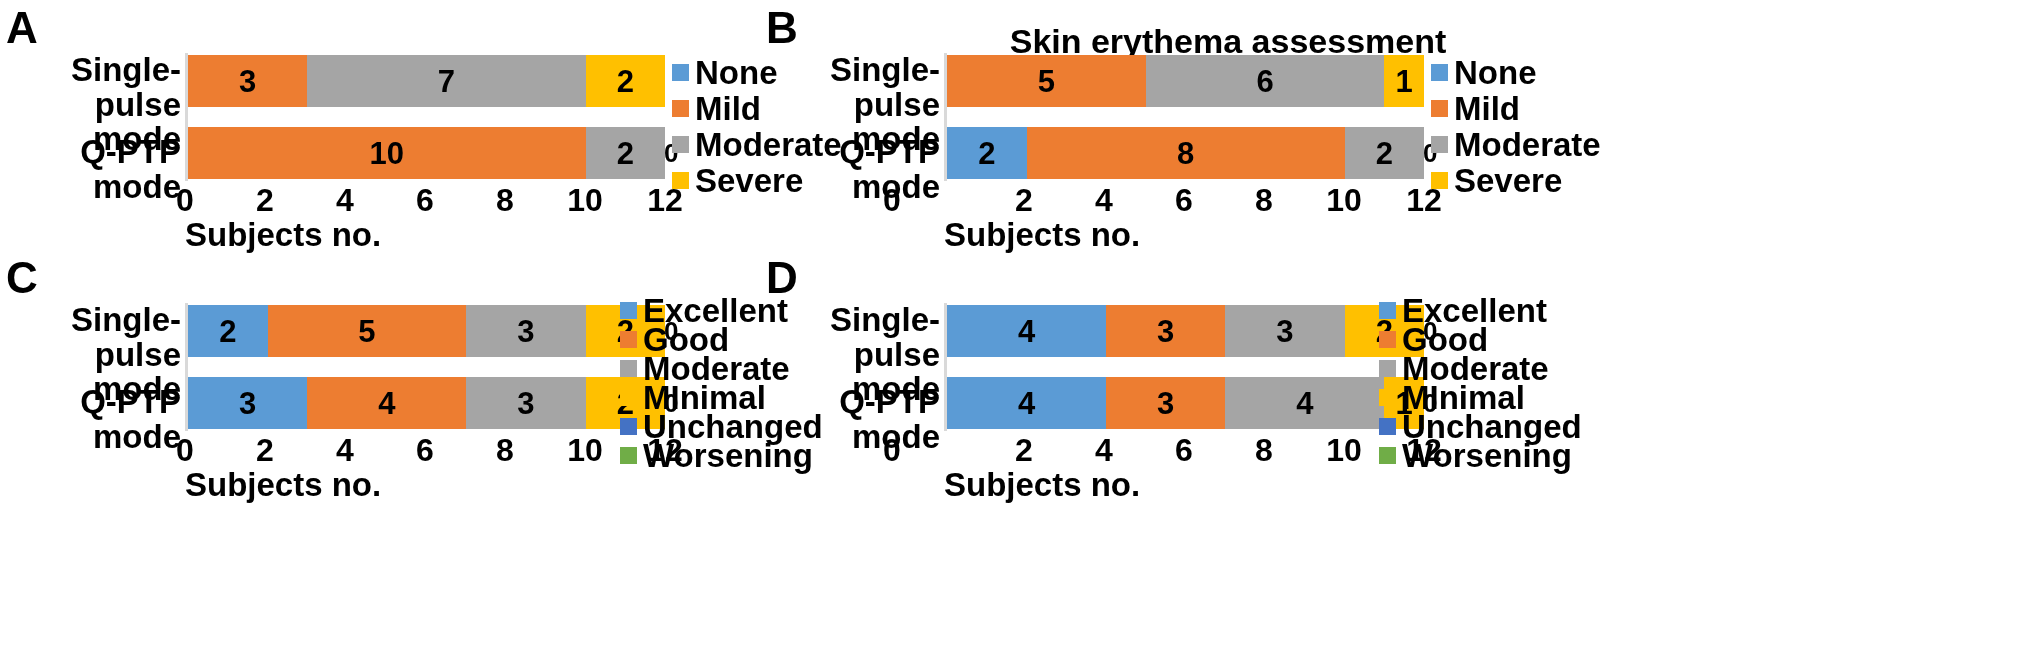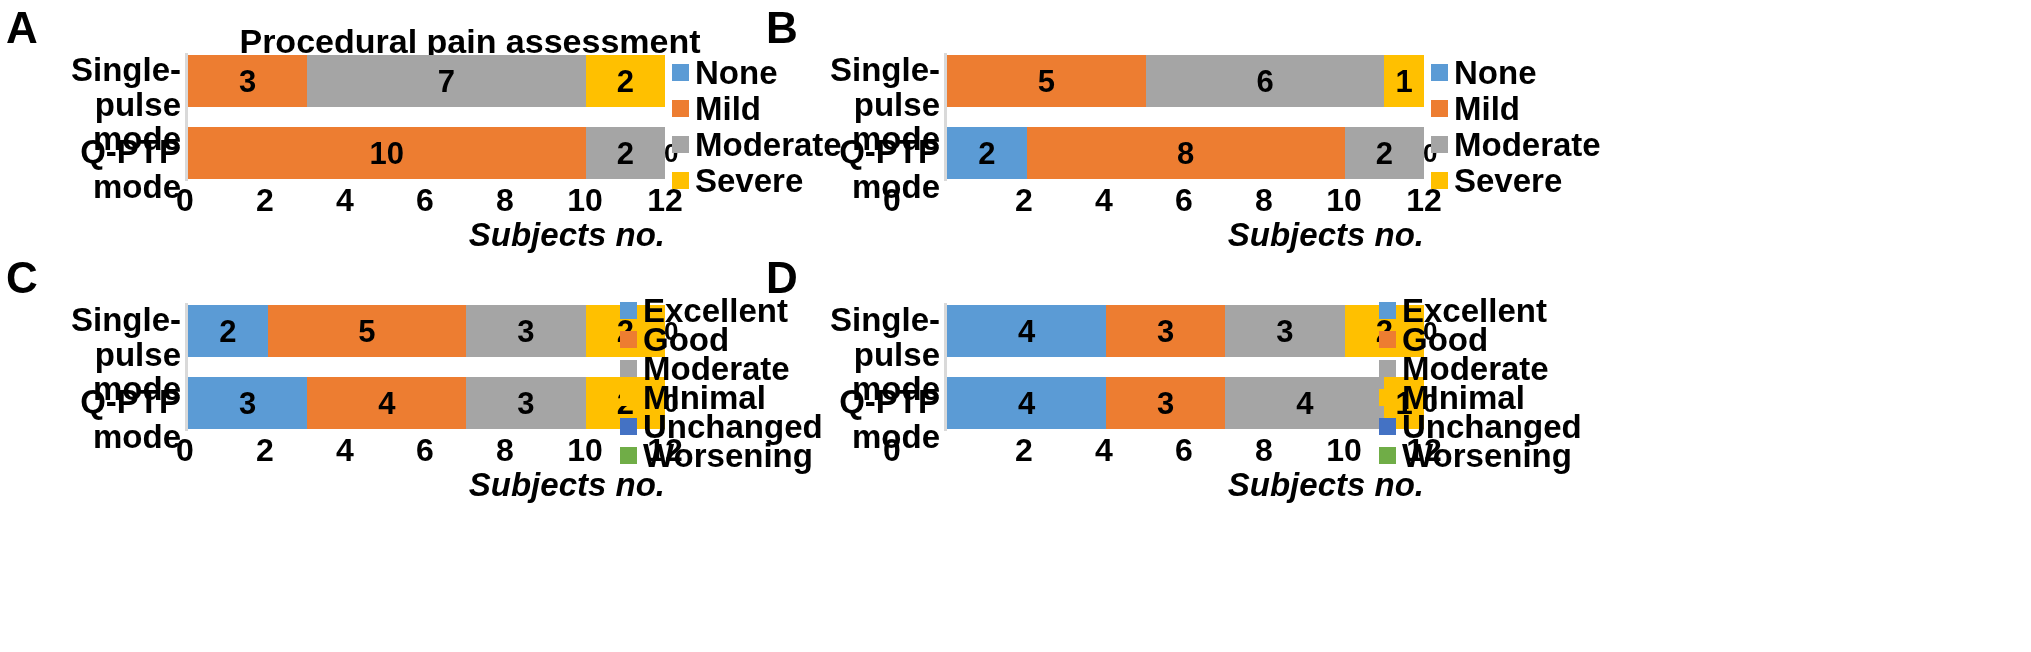--- a/index.html
+++ b/index.html
@@ -64,21 +64,21 @@
   .xticks{position:absolute;height:40px;}
   .xtick{
     position:absolute;top:0;
     font-size:32px;font-weight:bold;
     transform:translateX(-50%);
     white-space:nowrap;
   }
   .xlabel{
     position:absolute;
     font-size:33px;font-weight:bold;
-    text-align:right;white-space:nowrap;font-style:italic;
+    text-align:left;white-space:nowrap;
   }
 
   
   .legend{position:absolute;}
   .legend-item{
     display:flex;align-items:center;
     height:var(--lh);
     white-space:nowrap;
   }
   .legend-swatch{
@@ -87,21 +87,20 @@
   .legend-text{
     font-size:33px;font-weight:bold;line-height:1;
   }
 </style>
 </head>
 <body>
 
 <div class="figure" id="figure">
     <div class="panel" style="left: 0px; top: 0px; width: 2031px; height: 652px;">
       <div class="panel-letter" style="left: 6px; top: 6px;">A</div>
-      <div class="chart-title" style="left: 190px; top: 22px; width: 560px;">Procedural pain assessment</div>
       <div class="plot" style="left: 185px; top: 53px; width: 480px; height: 128px;">
         <div class="axis-line"></div>
         <div class="bars">
           <div class="bar-row" style="top: 2px; height: 52px;">
             <div class="seg zero" style="width: 0px;">
               <span>0</span>
             </div>
             <div class="seg" style="width: 120px; background: rgb(237, 125, 49);">
               <span>3</span>
             </div>
@@ -155,20 +154,21 @@
           <div class="legend-text">Moderate</div>
         </div>
         <div class="legend-item" style="height: 36px;">
           <div class="legend-swatch" style="background: rgb(255, 192, 0);"></div>
           <div class="legend-text">Severe</div>
         </div>
       </div>
     </div>
     <div class="panel" style="left: 0px; top: 0px; width: 2031px; height: 652px;">
       <div class="panel-letter" style="left: 766px; top: 6px;">B</div>
+      <div class="chart-title" style="left: 948px; top: 22px; width: 560px;">Skin erythema assessment</div>
       <div class="plot" style="left: 944px; top: 53px; width: 480px; height: 128px;">
         <div class="axis-line"></div>
         <div class="bars">
           <div class="bar-row" style="top: 2px; height: 52px;">
             <div class="seg zero" style="width: 0px;">
               <span>0</span>
             </div>
             <div class="seg" style="width: 200px; background: rgb(237, 125, 49);">
               <span>5</span>
             </div>

